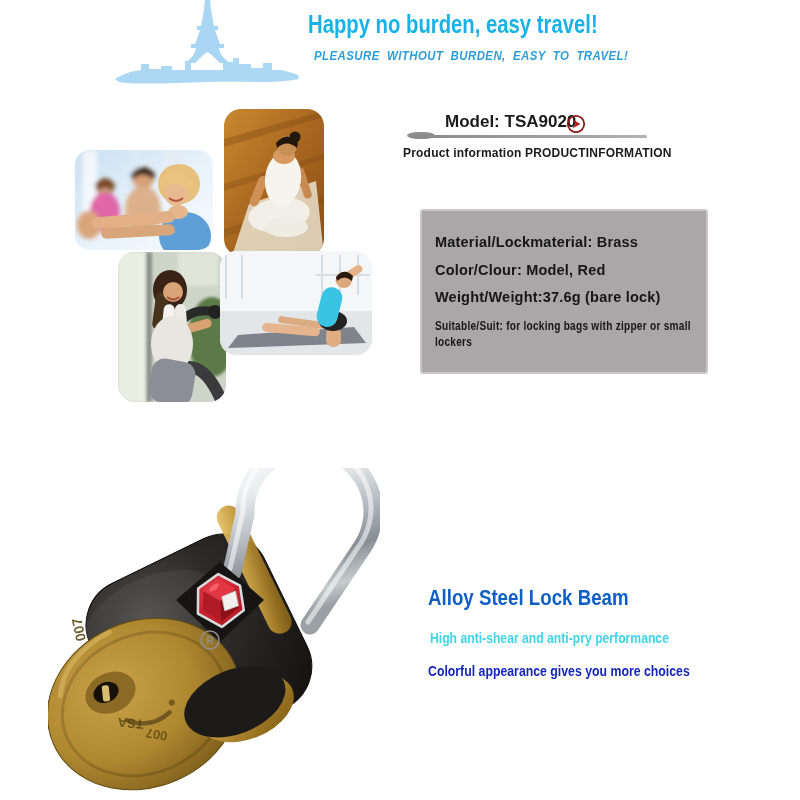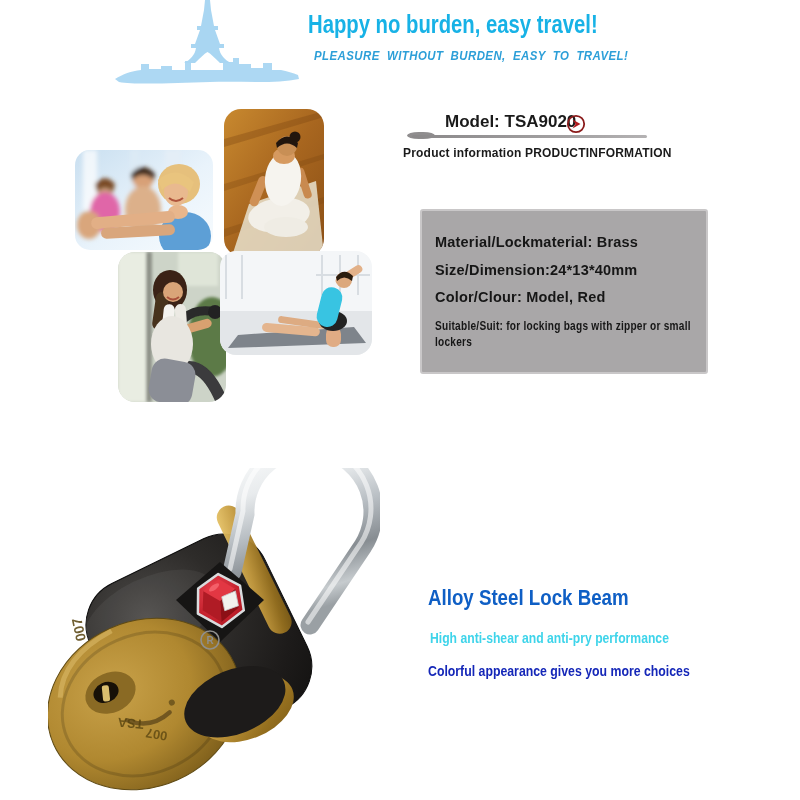--- a/index.html
+++ b/index.html
@@ -213,22 +213,22 @@
     <svg width="20" height="20" viewBox="0 0 20 20">
       <circle cx="10" cy="10" r="8.2" fill="none" stroke="#8a1a1a" stroke-width="1.8"></circle>
       <path d="M6.5 5.5 L14.5 10 L6.5 14.5 L9.5 10 Z" fill="#b01c20"></path>
     </svg>
   </div>
   <div class="abs swoosh"></div>
   <div class="abs section-heading">Product information PRODUCTINFORMATION</div>
 
   <div class="abs specs">
     <div class="spec-row first">Material/Lockmaterial: Brass</div>
-    <div class="spec-row">Size/Dimension:24*13*40mm</div>
     <div class="spec-row">Color/Clour: Model, Red</div>
+    <div class="spec-row">Weight/Weight:37.6g (bare lock)</div>
     <div class="spec-sub">Suitable/Suit: for locking bags with zipper or small lockers</div>
   </div>
 
   <div class="abs feature-headline">Alloy Steel Lock Beam</div>
   <div class="abs feature-line2">High anti-shear and anti-pry performance</div>
   <div class="abs feature-line3">Colorful appearance gives you more choices</div>
 
   <svg class="abs" style="left:48px;top:468px" width="332" height="332" viewBox="0 0 332 332">
     <defs>
       <linearGradient id="metalg" x1="0" y1="0" x2=".25" y2="1">

